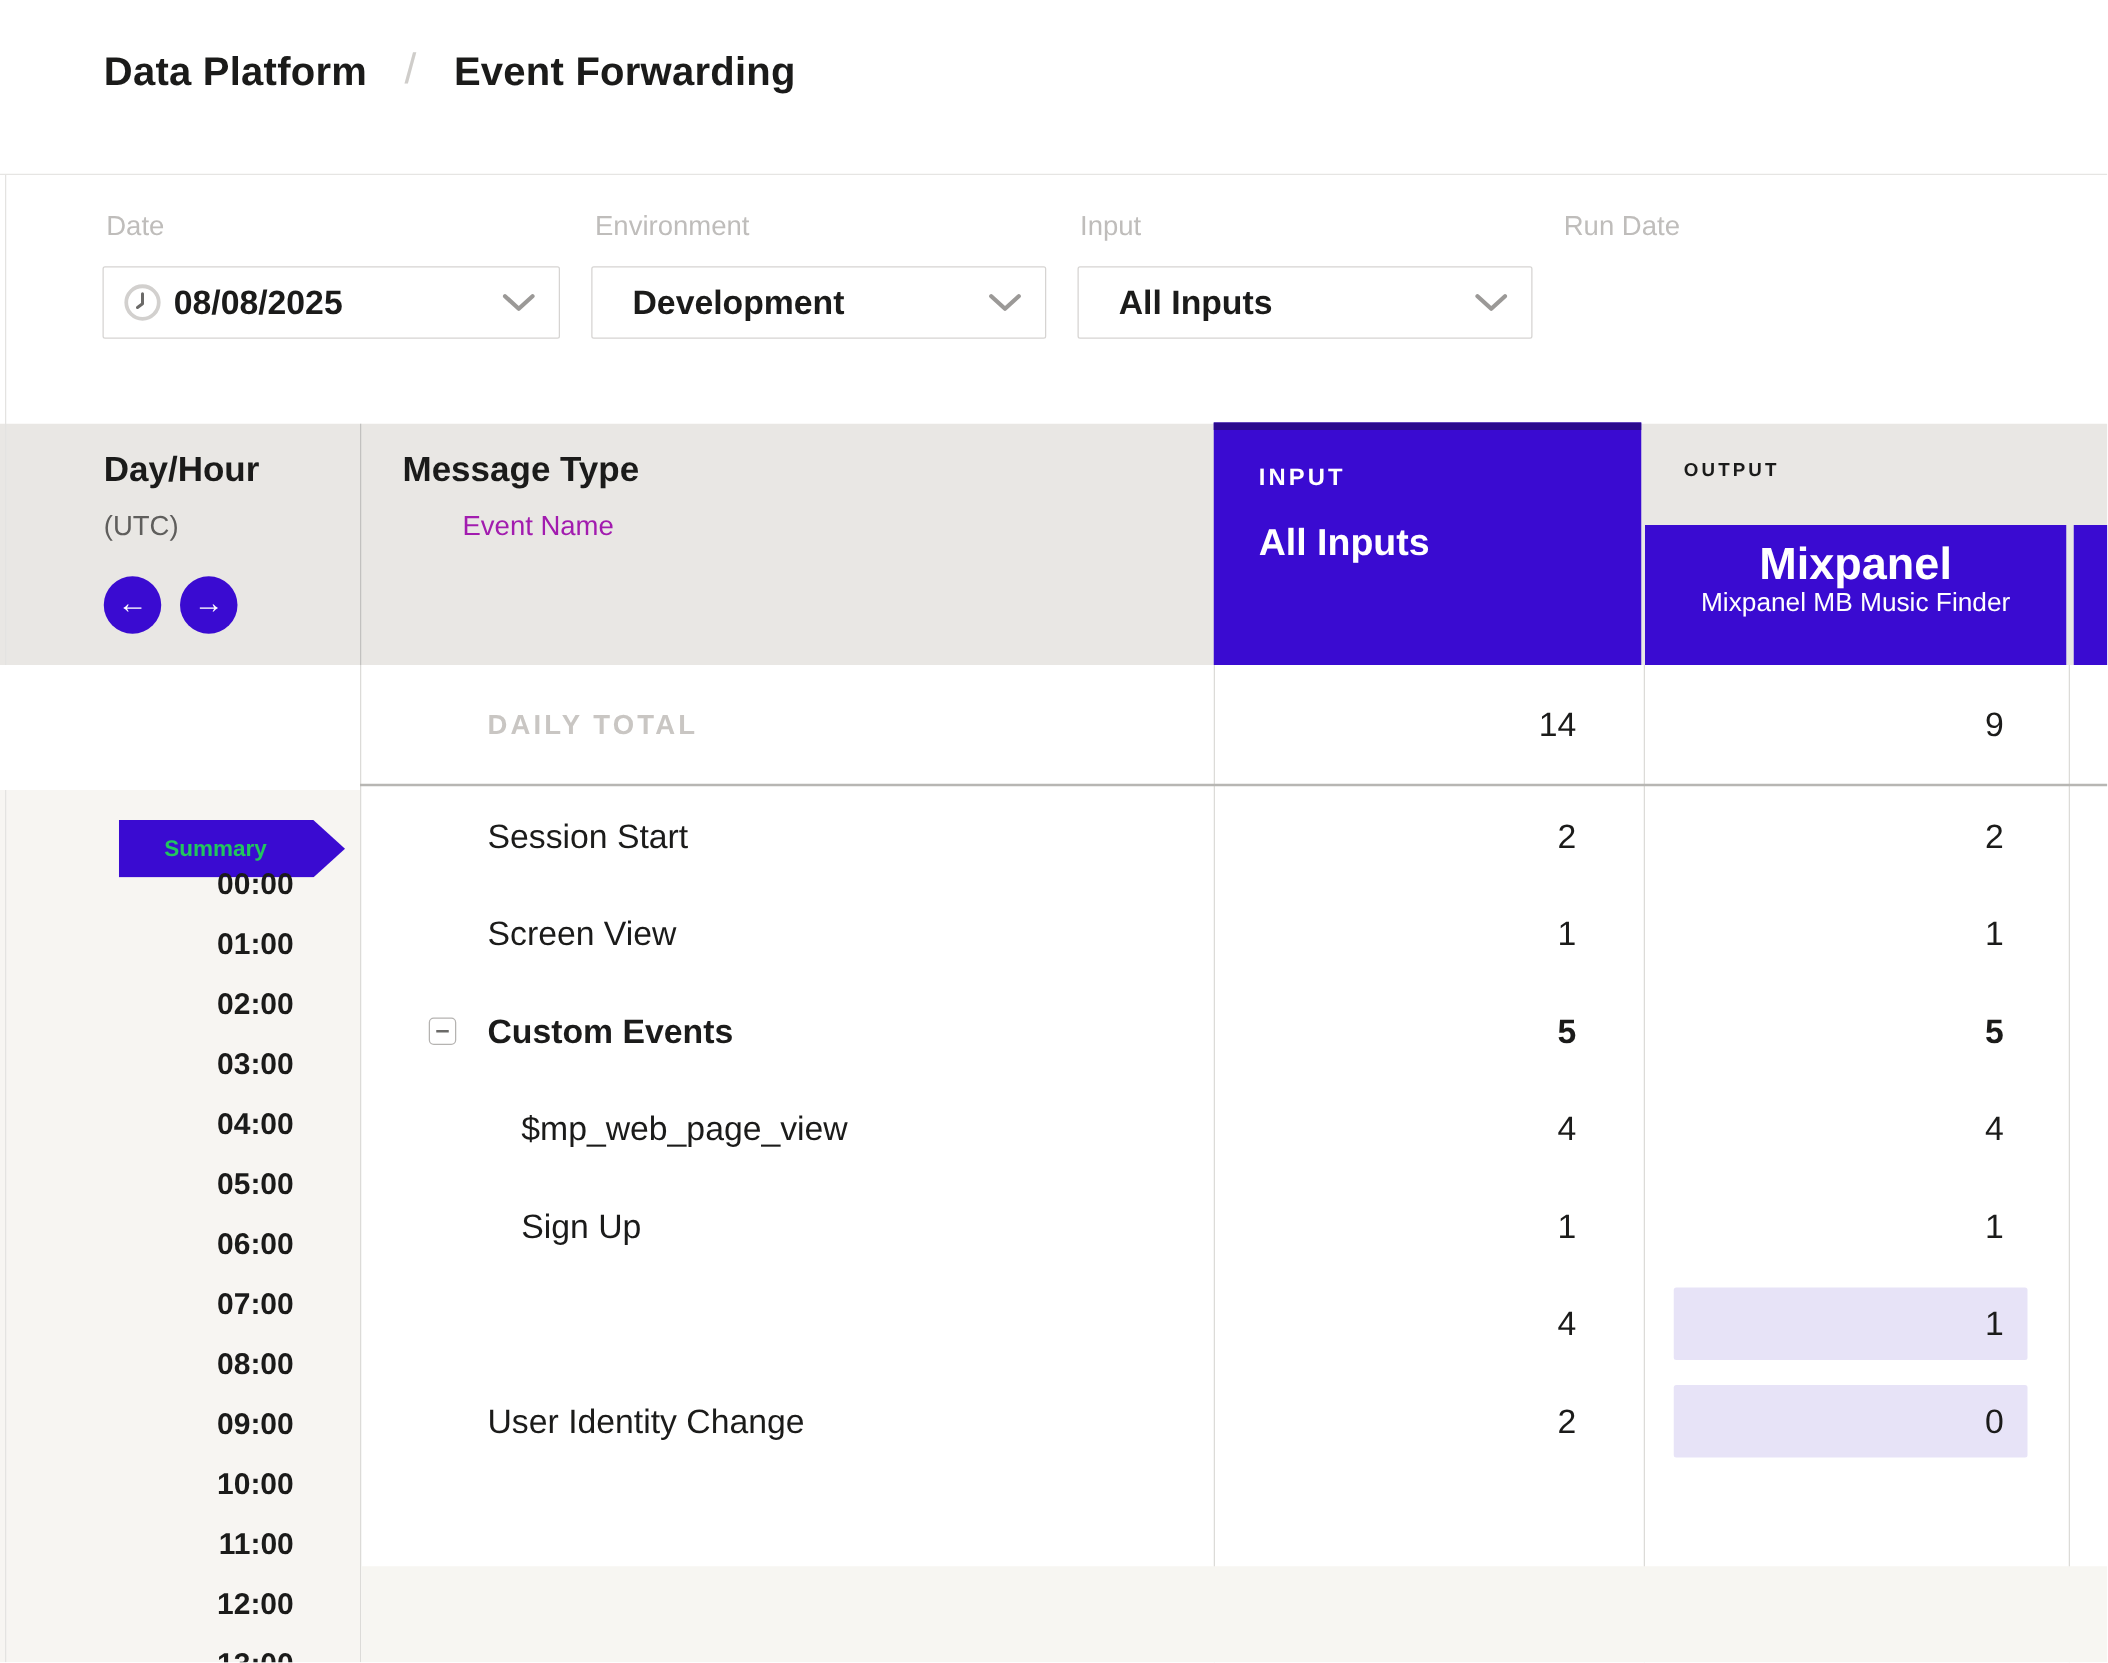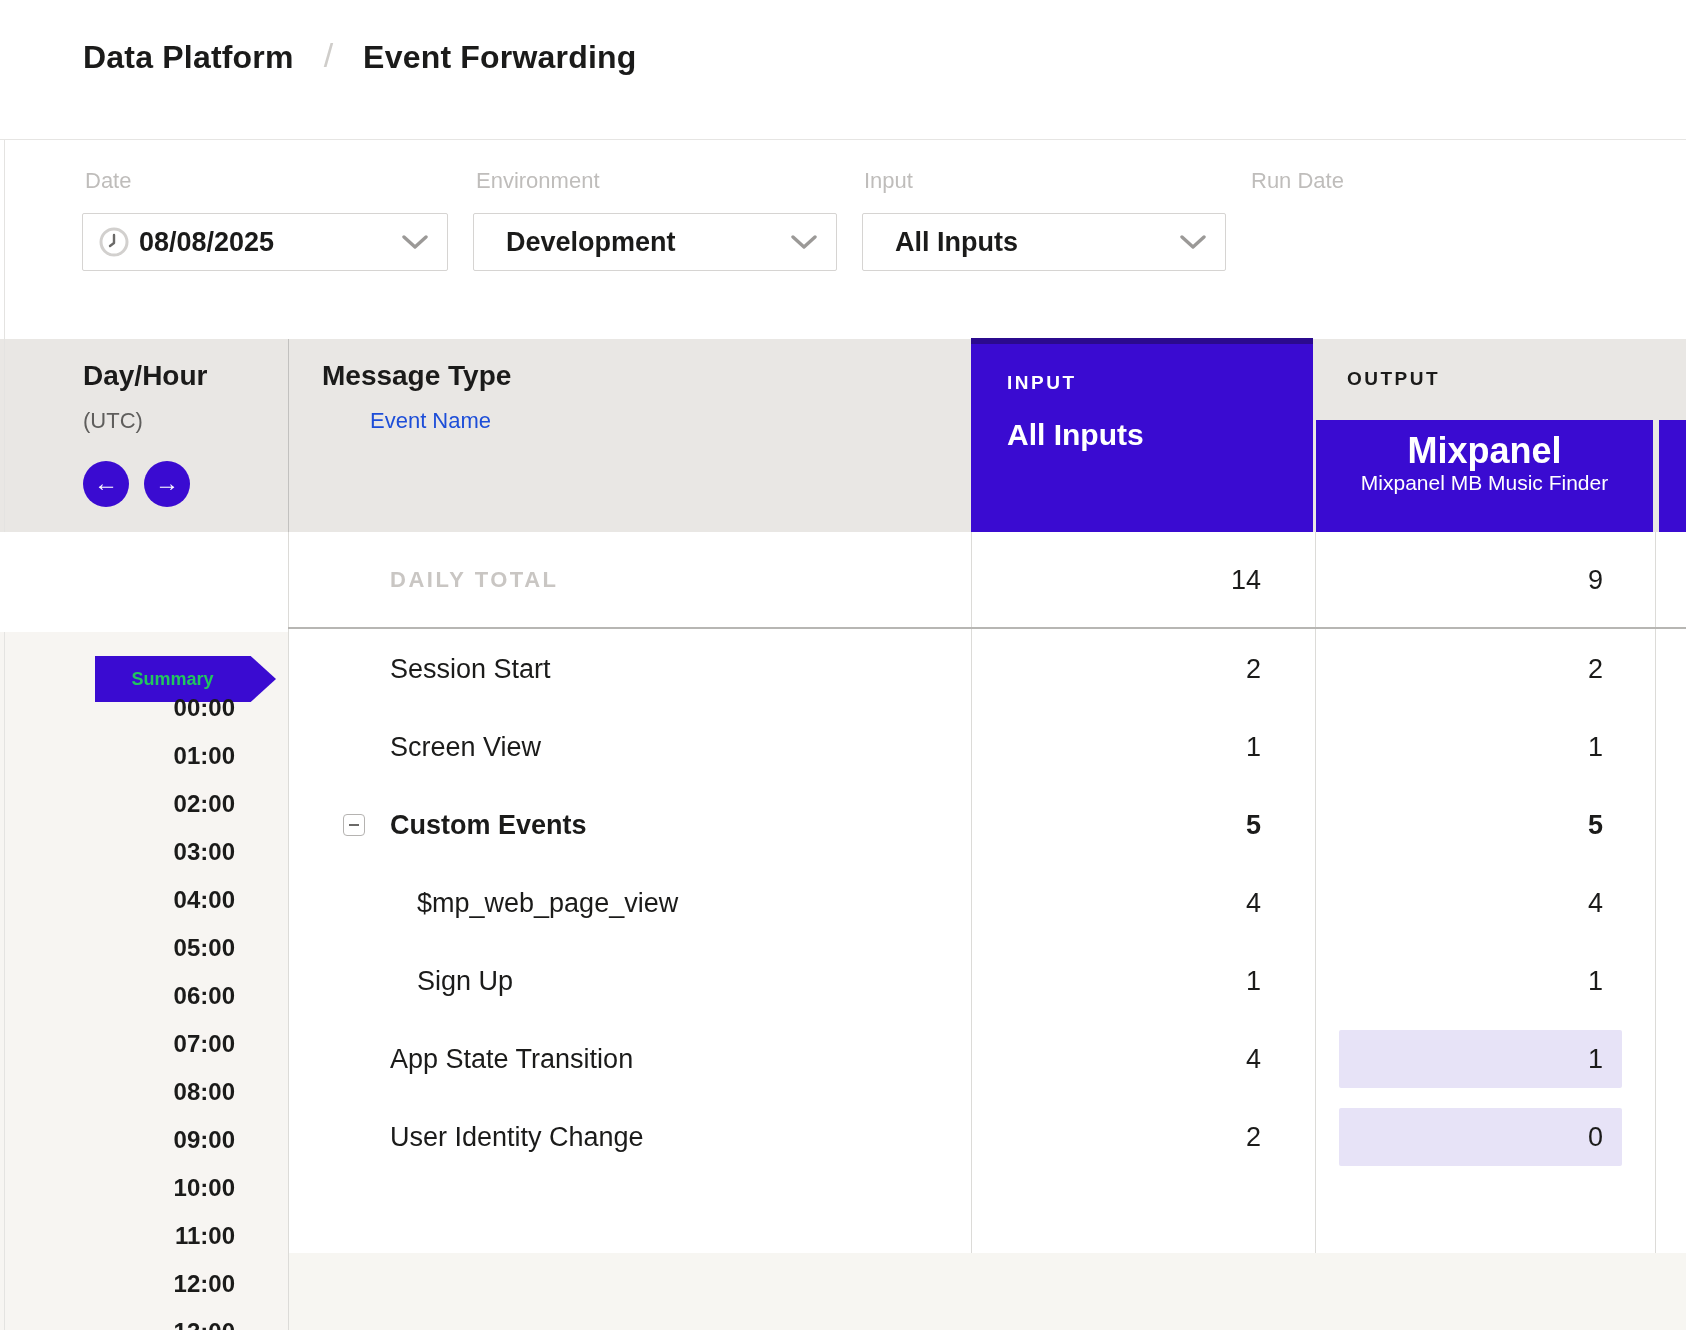--- a/index.html
+++ b/index.html
@@ -31,28 +31,28 @@
   .band { position:absolute; left:0; top:339px; width:1686px; height:193px; background:#e9e7e4; }
   .dayhour-title { position:absolute; left:83px; top:360px; font-size:28px; font-weight:700; }
   .dayhour-sub { position:absolute; left:83px; top:408px; font-size:22px; color:#5f5e5c; }
   .nav-arrows { position:absolute; left:83px; top:461px; display:flex; gap:15px; }
   .nav-btn {
     width:46px; height:46px; border-radius:50%; background:#3a0bd1; border:none;
     color:#fff; font-size:24px; display:flex; align-items:center; justify-content:center; cursor:pointer;
     padding-bottom:3px;
   }
   .msg-title { position:absolute; left:322px; top:360px; font-size:28px; font-weight:700; }
-  .msg-sub { position:absolute; left:370px; top:408px; font-size:22px; color:#1d4ed8; }
+  .msg-sub { position:absolute; left:370px; top:408px; font-size:22px; color:#a21caf; }
   .input-block {
     position:absolute; left:971px; top:338px; width:342px; height:194px;
     background:#3a0bd1; border-top:6px solid #2b0a8e; cursor:pointer;
   }
   .input-block .lab { position:absolute; left:36px; top:28px; font-size:19px; font-weight:700; letter-spacing:2.5px; color:#fff; }
   .input-block .val { position:absolute; left:36px; top:74px; font-size:30px; font-weight:700; color:#fff; }
-  .output-label { position:absolute; left:1347px; top:368px; font-size:19px; font-weight:700; letter-spacing:2.5px; color:#1b1b1a; }
+  .output-label { position:absolute; left:1347px; top:368px; font-size:15px; font-weight:700; letter-spacing:2.5px; color:#1b1b1a; }
   .mixpanel-block {
     position:absolute; left:1316px; top:420px; width:337px; height:112px;
     background:#3a0bd1; color:#fff; text-align:center; cursor:pointer;
   }
   .mixpanel-block .name { margin-top:13px; font-size:36px; font-weight:700; line-height:36px; }
   .mixpanel-block .sub { font-size:21px; line-height:28px; }
   .next-output-block { position:absolute; left:1659px; top:420px; width:27px; height:112px; background:#3a0bd1; }
   
   .hours-bg { position:absolute; left:0; top:532px; width:288px; height:798px; background:#f7f5f2; }
   .left-edge { position:absolute; left:4px; top:140px; width:1px; height:1190px; background:#e4e3e1; }
@@ -231,21 +231,20 @@
     <span class="cell-output">4</span>
   </div>
 
   <div class="row indent" style="top:942px">
     <span class="label">Sign Up</span>
     <span class="cell-input">1</span>
     <span class="cell-output">1</span>
   </div>
 
   <div class="row" style="top:1020px">
-    <span class="label">App State Transition</span>
     <span class="cell-input">4</span>
     <span class="hl-cell"></span>
     <span class="cell-output">1</span>
   </div>
 
   <div class="row" style="top:1098px">
     <span class="label">User Identity Change</span>
     <span class="cell-input">2</span>
     <span class="hl-cell"></span>
     <span class="cell-output">0</span>

